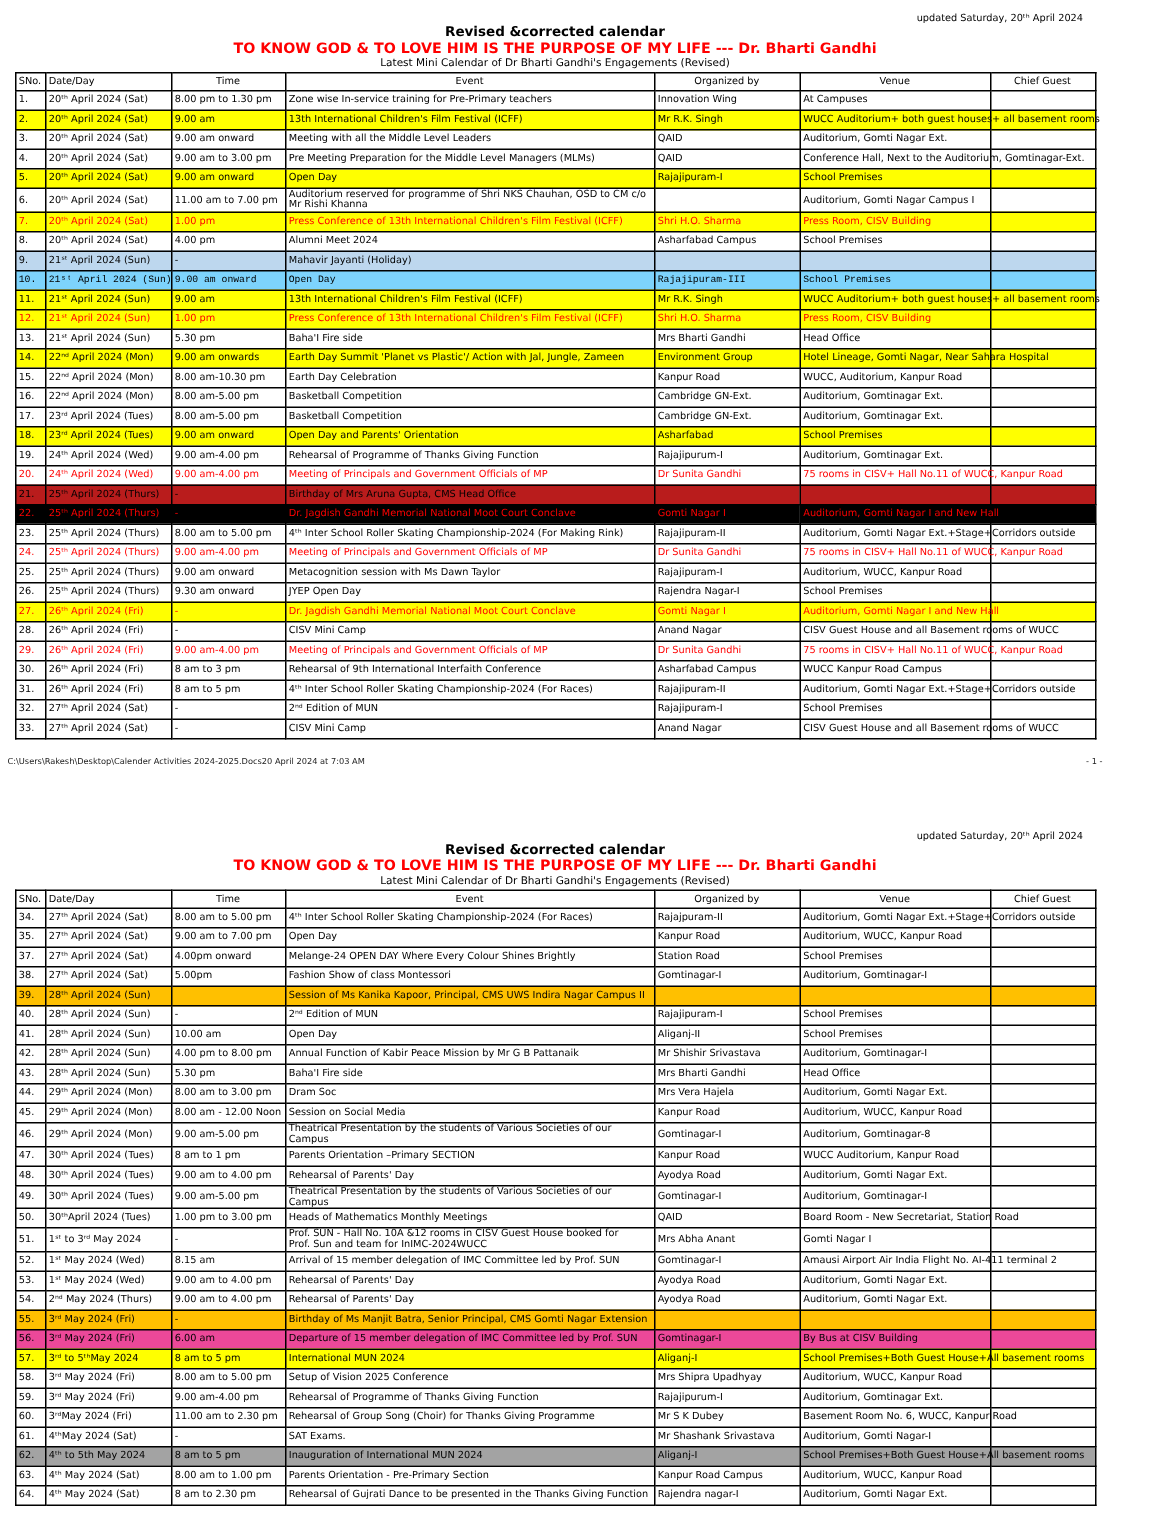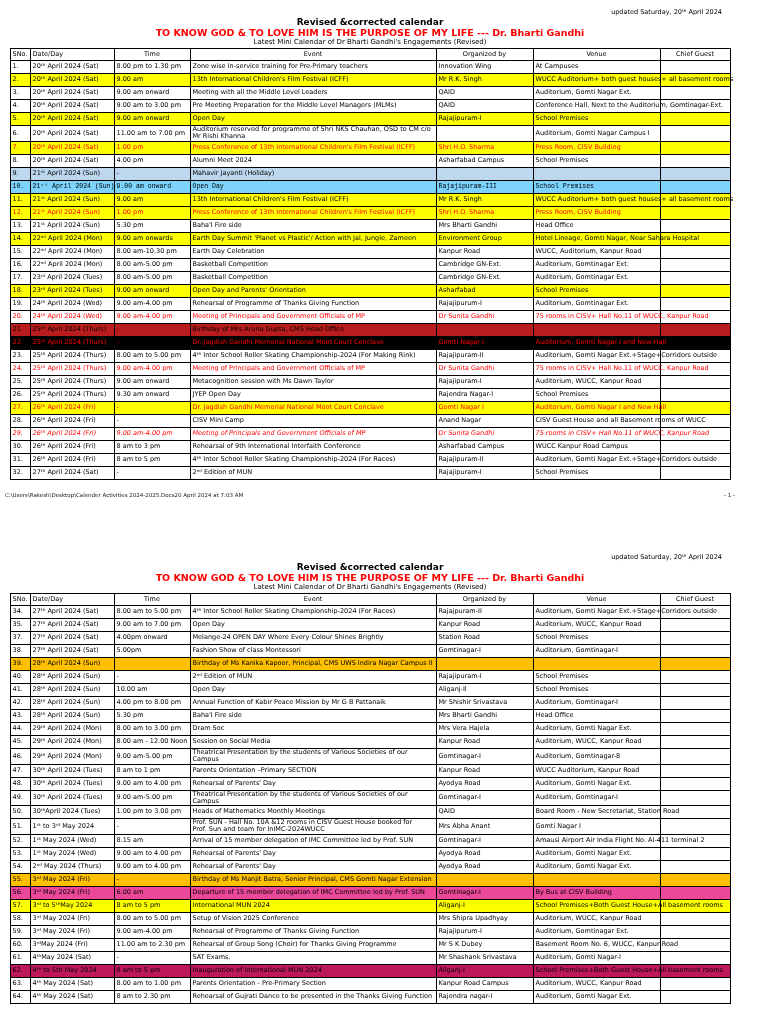--- a/index.html
+++ b/index.html
@@ -303,21 +303,21 @@
         </tr>
         <tr>
           <td class="c-sno">28.</td>
           <td class="c-date">26ᵗʰ April 2024 (Fri)</td>
           <td class="c-time">-</td>
           <td class="c-event">CISV Mini Camp</td>
           <td class="c-org">Anand Nagar</td>
           <td class="c-venue">CISV Guest House and all Basement rooms of WUCC</td>
           <td class="c-guest"></td>
         </tr>
-        <tr style="color: rgb(255, 0, 0); font-style: italic;">
+        <tr style="color: rgb(255, 0, 0);">
           <td class="c-sno">29.</td>
           <td class="c-date">26ᵗʰ April 2024 (Fri)</td>
           <td class="c-time">9.00 am-4.00 pm</td>
           <td class="c-event">Meeting of Principals and Government Officials of MP</td>
           <td class="c-org">Dr Sunita Gandhi</td>
           <td class="c-venue">75 rooms in CISV+ Hall No.11 of WUCC, Kanpur Road</td>
           <td class="c-guest"></td>
         </tr>
         <tr>
           <td class="c-sno">30.</td>
@@ -337,20 +337,29 @@
           <td class="c-venue">Auditorium, Gomti Nagar Ext.+Stage+Corridors outside</td>
           <td class="c-guest"></td>
         </tr>
         <tr>
           <td class="c-sno">32.</td>
           <td class="c-date">27ᵗʰ April 2024 (Sat)</td>
           <td class="c-time">-</td>
           <td class="c-event">2ⁿᵈ Edition of MUN</td>
           <td class="c-org">Rajajipuram-I</td>
           <td class="c-venue">School Premises</td>
+          <td class="c-guest"></td>
+        </tr>
+        <tr>
+          <td class="c-sno">33.</td>
+          <td class="c-date">27ᵗʰ April 2024 (Sat)</td>
+          <td class="c-time">-</td>
+          <td class="c-event">CISV Mini Camp</td>
+          <td class="c-org">Anand Nagar</td>
+          <td class="c-venue">CISV Guest House and all Basement rooms of WUCC</td>
           <td class="c-guest"></td>
         </tr>
       </tbody>
   </table>
   <div class="footer">
     <span>C:\Users\Rakesh\Desktop\Calender Activities 2024-2025.Docs20 April 2024  at 7:03 AM</span>
     <span>- 1 -</span>
   </div>
 </div>
 
@@ -414,21 +423,21 @@
           <td class="c-time">5.00pm</td>
           <td class="c-event">Fashion Show of class Montessori</td>
           <td class="c-org">Gomtinagar-I</td>
           <td class="c-venue">Auditorium, Gomtinagar-I</td>
           <td class="c-guest"></td>
         </tr>
         <tr style="background-color: rgb(255, 192, 0);">
           <td class="c-sno">39.</td>
           <td class="c-date">28ᵗʰ April 2024 (Sun)</td>
           <td class="c-time"></td>
-          <td class="c-event">Birthday of Ms Kanika Kapoor, Principal, CMS UWS Indira Nagar Campus II</td>
+          <td class="c-event">Session of Ms Kanika Kapoor, Principal, CMS UWS Indira Nagar Campus II</td>
           <td class="c-org"></td>
           <td class="c-venue"></td>
           <td class="c-guest"></td>
         </tr>
         <tr>
           <td class="c-sno">40.</td>
           <td class="c-date">28ᵗʰ April 2024 (Sun)</td>
           <td class="c-time">-</td>
           <td class="c-event">2ⁿᵈ Edition of MUN</td>
           <td class="c-org">Rajajipuram-I</td>
@@ -618,21 +627,21 @@
         </tr>
         <tr>
           <td class="c-sno">61.</td>
           <td class="c-date">4ᵗʰMay 2024 (Sat)</td>
           <td class="c-time">-</td>
           <td class="c-event">SAT Exams.</td>
           <td class="c-org">Mr Shashank Srivastava</td>
           <td class="c-venue">Auditorium, Gomti Nagar-I</td>
           <td class="c-guest"></td>
         </tr>
-        <tr style="background-color: #be185d;">
+        <tr style="background-color: #a3a3a3;">
           <td class="c-sno">62.</td>
           <td class="c-date">4ᵗʰ to 5th May 2024</td>
           <td class="c-time">8 am to 5 pm</td>
           <td class="c-event">Inauguration of International MUN 2024</td>
           <td class="c-org">Aliganj-I</td>
           <td class="c-venue">School Premises+Both Guest House+All basement rooms</td>
           <td class="c-guest"></td>
         </tr>
         <tr>
           <td class="c-sno">63.</td>

